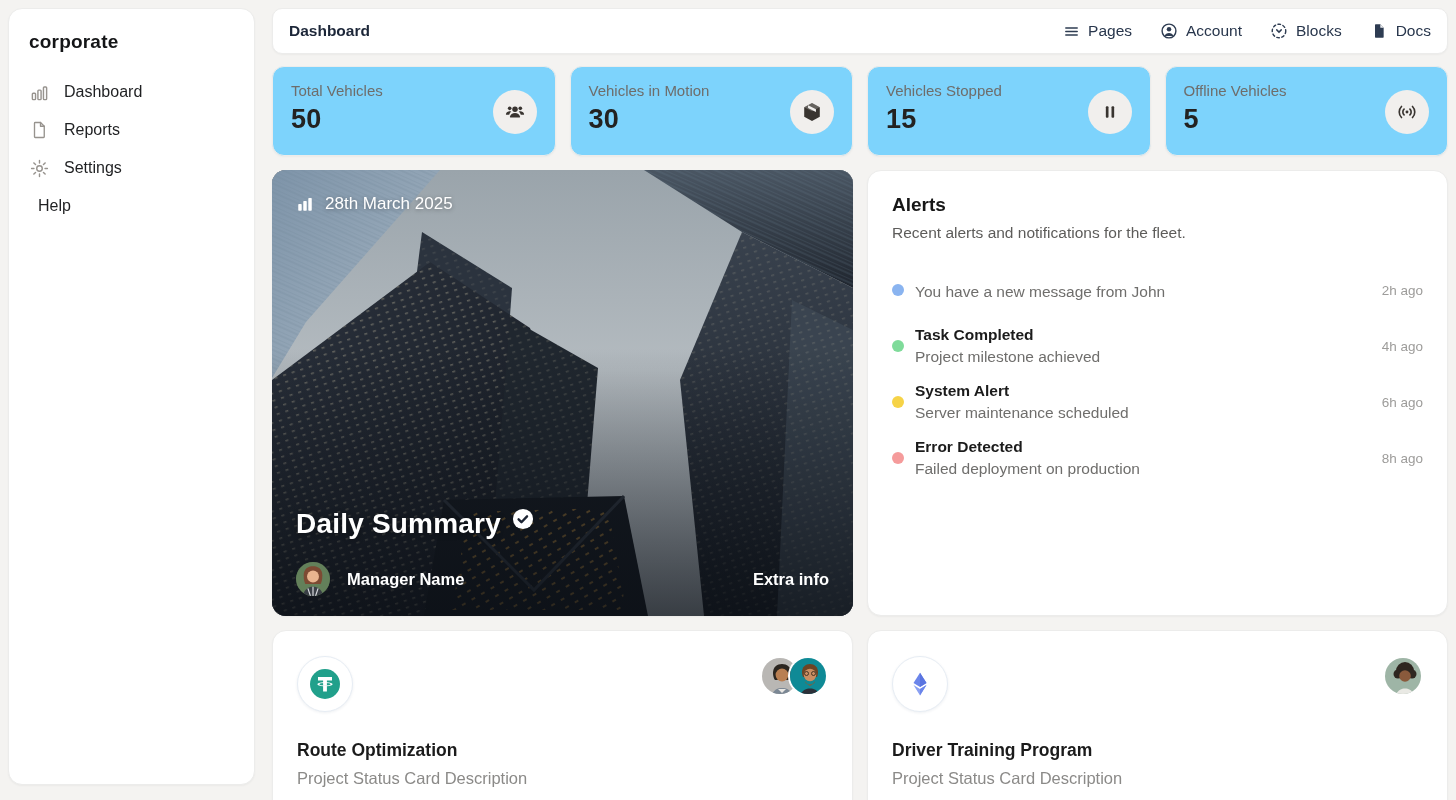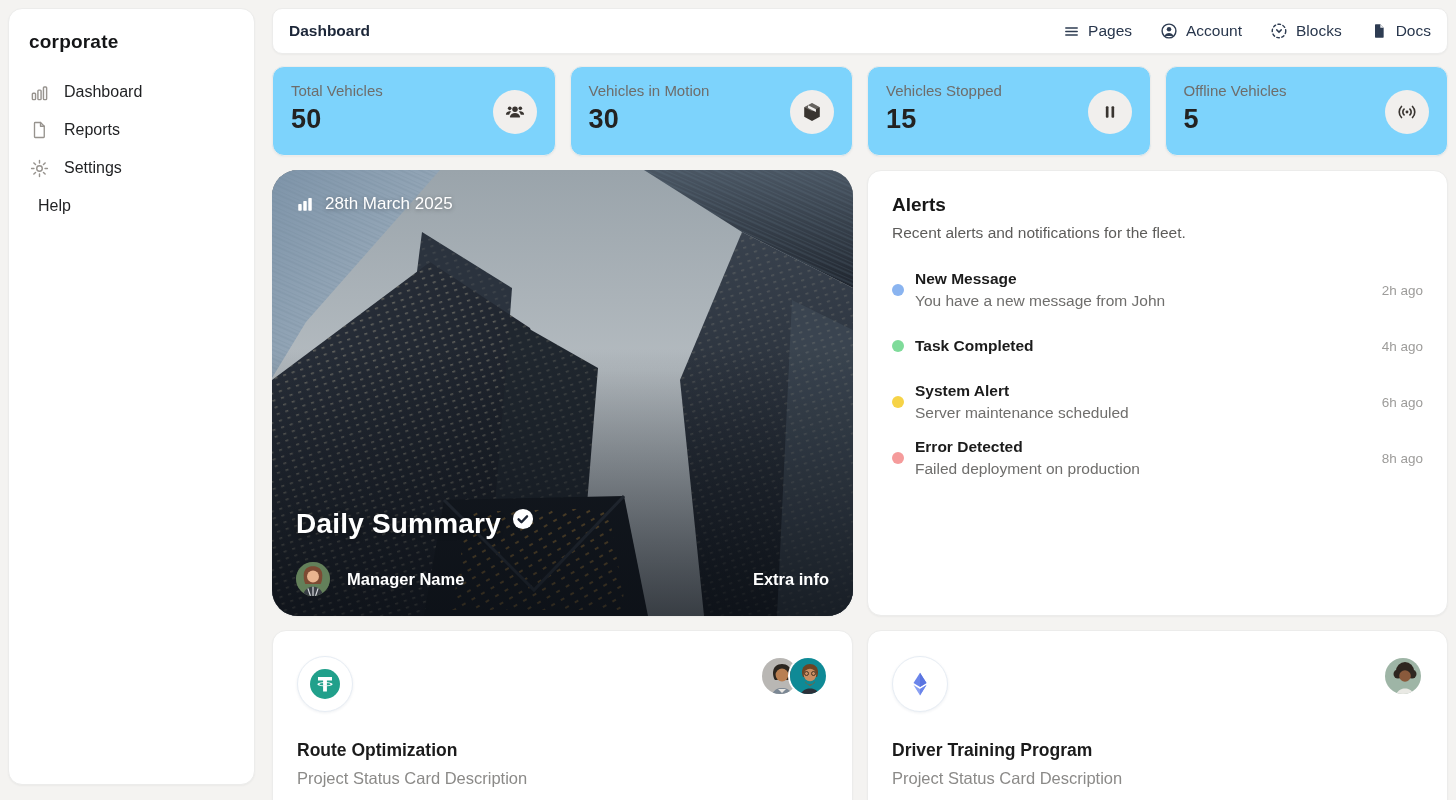--- a/index.html
+++ b/index.html
@@ -33,21 +33,21 @@
   .topnav-item .ticon { width:18px; height:18px; display:flex; align-items:center; justify-content:center; color:#2e3c52; }
 
   
   .stats { position:absolute; left:272px; right:8px; top:66px; height:90px; display:flex; gap:14px; }
   .stat-card { flex:1; background:#7dd3fc; border:1px solid #ececeb; border-radius:12px; box-shadow:0 1px 2px rgba(20,20,30,0.04); position:relative; padding:15px 18px; }
   .stat-label { font-size:15px; color:#6e6d6b; }
   .stat-value { font-size:27px; font-weight:800; color:#232221; margin-top:5px; letter-spacing:.3px; }
   .stat-iconwrap { position:absolute; right:18px; top:23px; width:44px; height:44px; border-radius:50%; background:#f1efed; display:flex; align-items:center; justify-content:center; color:#393430; }
 
   
-  .hero { left:272px; top:170px; width:581px; height:446px; border-radius:26px; overflow:hidden; border:none; background:#2a313a; }
+  .hero { left:272px; top:170px; width:581px; height:446px; border-radius:14px; overflow:hidden; border:none; background:#2a313a; }
   .hero svg.bg { position:absolute; inset:0; }
   .hero-badge { position:absolute; left:24px; top:24px; display:flex; align-items:center; gap:11px; color:#fff; font-size:17px; font-weight:500; text-shadow:0 1px 4px rgba(0,0,0,.35); }
   .hero-bottom { position:absolute; left:24px; right:24px; bottom:20px; color:#fff; }
   .hero-title-row { display:flex; align-items:flex-start; gap:11px; }
   .hero-title { font-size:28px; font-weight:700; letter-spacing:.2px; text-shadow:0 1px 6px rgba(0,0,0,.4); }
   .hero-subtitle { margin-top:10px; font-size:17.5px; color:#d5dae1; text-shadow:0 1px 4px rgba(0,0,0,.4); }
   .hero-footer { margin-top:22px; display:flex; align-items:center; }
   .hero-manager { display:flex; align-items:center; gap:17px; font-size:16.5px; font-weight:600; }
   .hero-extra { margin-left:auto; font-size:16.5px; font-weight:600; cursor:pointer; }
   .avatar { border-radius:50%; overflow:hidden; display:block; }
@@ -317,30 +317,30 @@
 </section>
 
 <section class="card alerts">
   <div class="alerts-title">Alerts</div>
   <div class="alerts-subtitle">Recent alerts and notifications for the fleet.</div>
   <div class="alert-list">
 
     <div class="alert-item">
       <span class="alert-dot" style="background: rgb(138, 180, 240);"></span>
       <div class="alert-body">
-        <div class="alert-title">New Message</div>
         <div class="alert-desc">You have a new message from John</div>
       </div>
       <span class="alert-time">2h ago</span>
     </div>
 
     <div class="alert-item">
       <span class="alert-dot" style="background: rgb(127, 219, 154);"></span>
       <div class="alert-body">
         <div class="alert-title">Task Completed</div>
+        <div class="alert-desc">Project milestone achieved</div>
       </div>
       <span class="alert-time">4h ago</span>
     </div>
 
     <div class="alert-item">
       <span class="alert-dot" style="background: rgb(246, 211, 71);"></span>
       <div class="alert-body">
         <div class="alert-title">System Alert</div>
         <div class="alert-desc">Server maintenance scheduled</div>
       </div>

